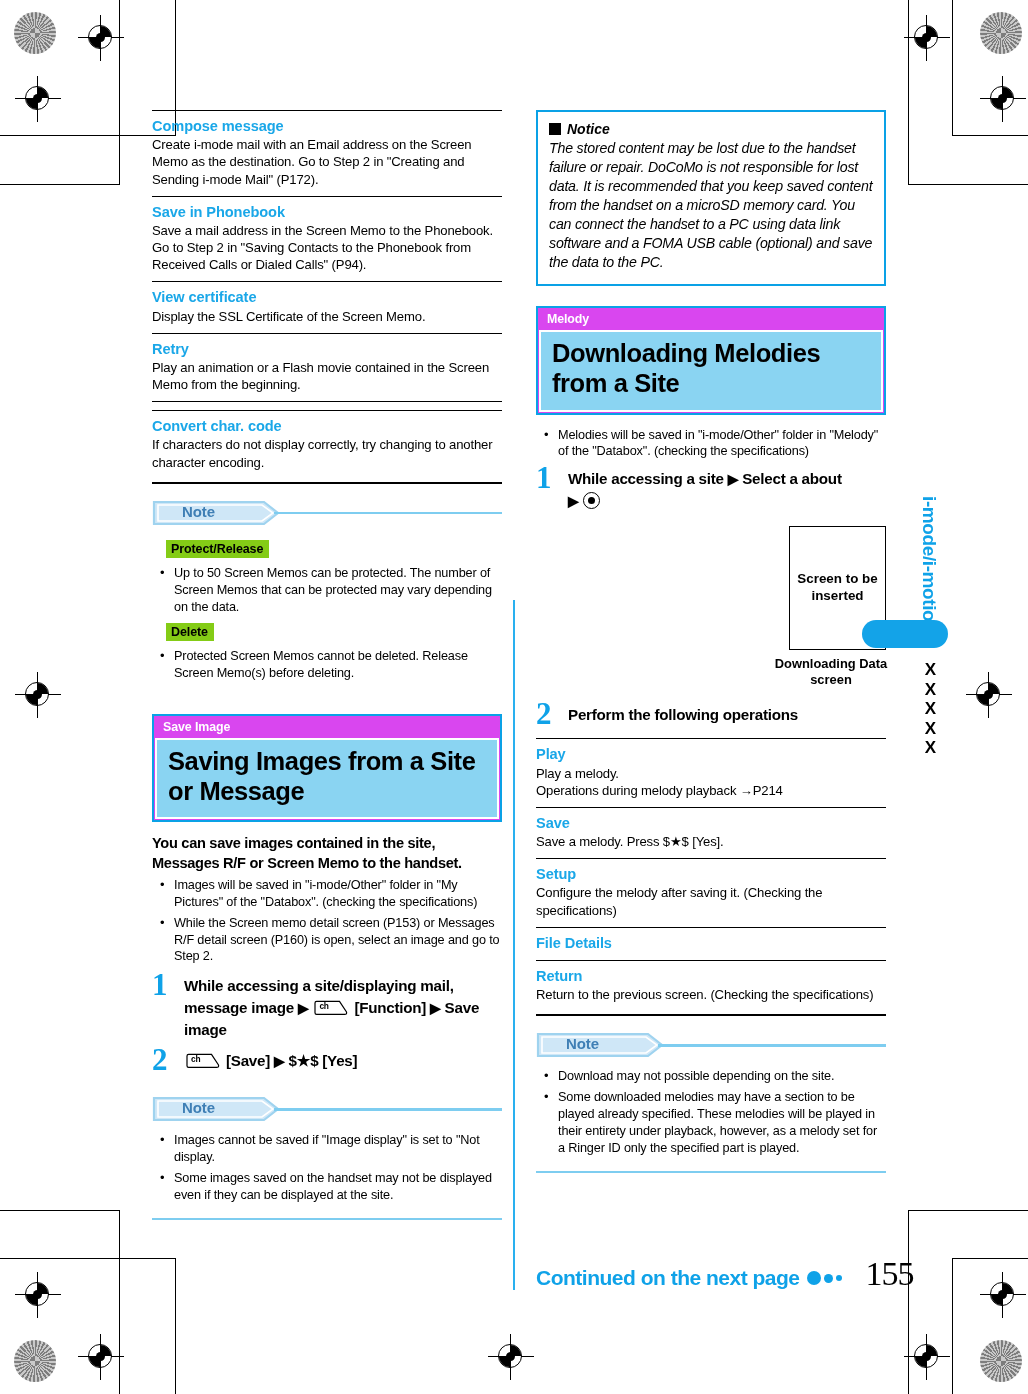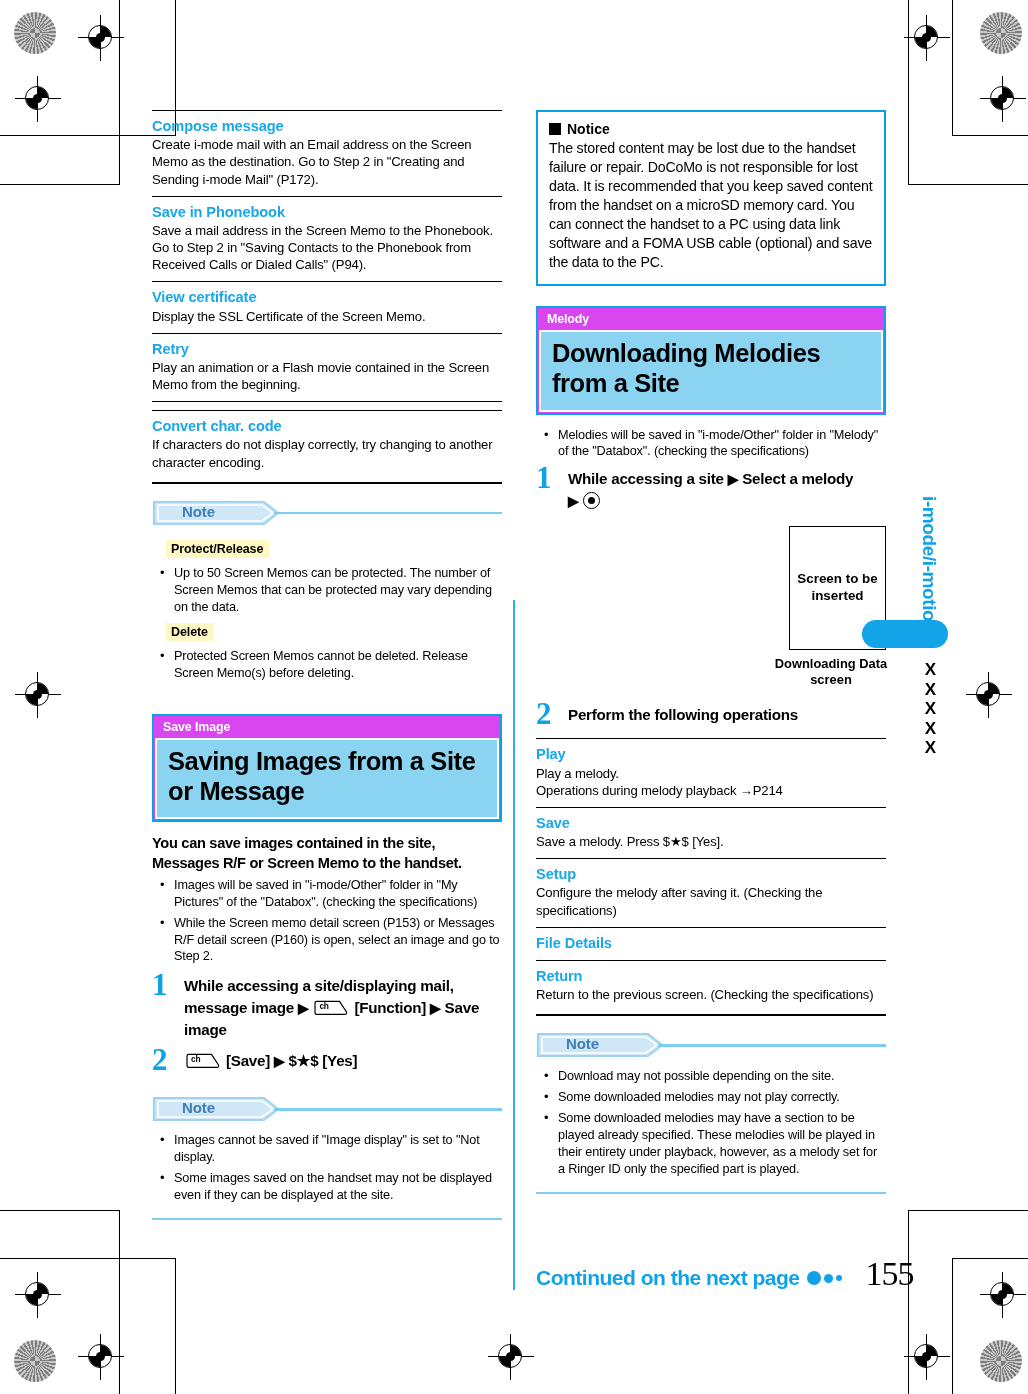--- a/index.html
+++ b/index.html
@@ -158,20 +158,21 @@
     letter-spacing: -0.4px;
     box-sizing: border-box;
   }
 
   
   .notice-box {
     border: 2.2px solid #0aa1e6;
     padding: 8px 11px 12px 11px;
     box-sizing: border-box;
     margin-bottom: 20px;
+    font-style: italic;
   }
   .notice-head {
     font-size: 14px;
     font-weight: bold;
     line-height: 1.3;
     margin-bottom: 1px;
     display: flex;
     align-items: center;
     gap: 6px;
   }
@@ -212,21 +213,21 @@
     left: 122px;
     right: 0;
     top: 12px;
     height: 2.4px;
     background: #7ecdf0;
   }
 
   
   .gray-label {
     display: inline-block;
-    background: #fef9c3;
+    background: #84cc16;
     color: #000;
     font-size: 12.5px;
     font-weight: bold;
     padding: 2px 6px 2px 5px;
     margin: 4px 0 3px 14px;
     letter-spacing: -0.1px;
   }
 
   
   .step {
@@ -590,21 +591,21 @@
 
     <ul class="bl">
       <li>Melodies will be saved in "i-mode/Other" folder in "Melody" of the "Databox". (checking the specifications)</li>
     </ul>
 
     <div class="step" style="margin-top:8px;">
       <div class="step-num">1</div>
       <div class="step-txt">
         <span>While accessing a site</span>
         <span class="arrow">▶</span>
-        <span>Select a melody</span>
+        <span>Select a about</span>
         <br>
         <span class="arrow">▶</span>
         <span class="dot-btn"></span>
       </div>
     </div>
 
     <div class="fig">
       <div class="fig-box">Screen to be inserted</div>
       <div class="fig-cap">Downloading Data screen</div>
     </div>
@@ -652,21 +653,20 @@
           <path d="M2,2 L112,2 L126,13 L112,24 L2,24 Z" fill="#cfe7f7" stroke="#9fd3ef" stroke-width="2.2"></path>
           <path d="M6,5 L110,5 L121,13 L110,21 L6,21 Z" fill="none" stroke="#ffffff" stroke-width="1.6"></path>
         </svg>
       </div>
       <div class="note-label">Note</div>
       <div class="note-line"></div>
     </div>
 
     <ul class="bl">
       <li>Download may not possible depending on the site.</li>
-      <li>Some downloaded melodies may not play correctly.</li>
       <li>Some downloaded melodies may have a section to be played already specified. These melodies will be played in their entirety under playback, however, as a melody set for a Ringer ID only the specified part is played.</li>
     </ul>
 
     <div style="margin-top:14px;height:2.4px;background:#7ecdf0;"></div>
   </div>
 
   <div class="vtab-label">i-mode/i-motion</div>
   <div class="vtab-pill"></div>
   <div class="vtab-code">XXXXX</div>
 

